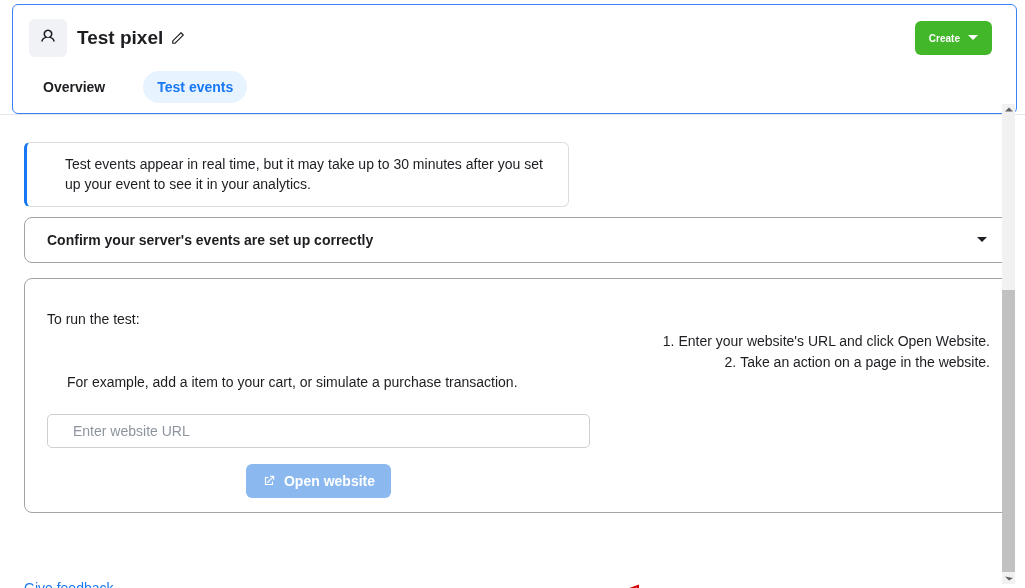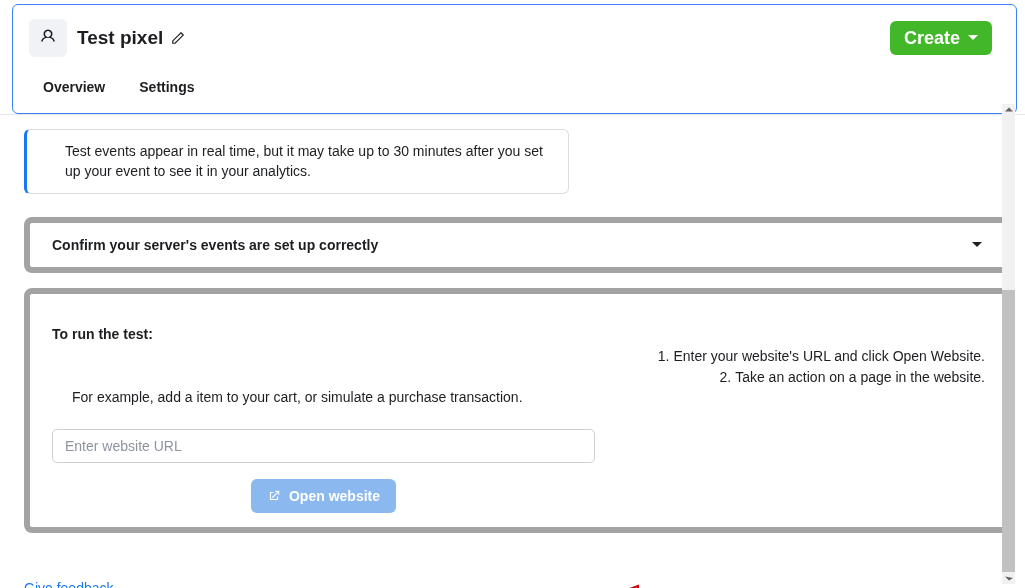--- a/index.html
+++ b/index.html
@@ -4,40 +4,40 @@
   <style>
     * { margin: 0; padding: 0; box-sizing: border-box; }
     body { font-family: Helvetica, Arial, sans-serif; font-size: 14px; color: #1c1e21; background: #fff; width: 1025px; height: 588px; overflow: hidden; position: relative; }
     .container { border: 1px solid #3b82f6; border-radius: 6px; margin: 4px 8px 0 12px; }
     .header { display: flex; align-items: center; padding: 14px 16px 0 16px; }
     .logo-box { width: 38px; height: 38px; background: #f0f2f5; border-radius: 6px; display: flex; align-items: center; justify-content: center; margin-right: 10px; }
     .logo-box svg { width: 18px; height: 18px; fill: #1c1e21; }
     .page-title { font-size: 19px; font-weight: 700; margin-right: 8px; }
     .edit-icon { cursor: pointer; color: #1c1e21; display: inline-flex; align-items: center; }
     .edit-icon svg { width: 14px; height: 14px; }
-    .create-btn { margin-left: auto; margin-right: 8px; background: #42b72a; color: #fff; border: none; border-radius: 6px; padding: 12px 14px; height: 34px; font-size: 18px; font-weight: 600; display: flex; align-items: center; cursor: pointer; gap: 8px; }
+    .create-btn { margin-left: auto; margin-right: 8px; background: #42b72a; color: #fff; border: none; border-radius: 6px; padding: 12px 14px; height: 34px; font-size: 10px; font-weight: 600; display: flex; align-items: center; cursor: pointer; gap: 8px; }
     .create-btn svg { width: 10px; height: 10px; fill: #fff; }
-    .tabs { display: flex; gap: 6px; padding: 14px 16px 10px 16px; }
+    .tabs { display: flex; gap: 24px; padding: 14px 16px 10px 16px; }
     .tab { padding: 8px 14px; border-radius: 18px; font-size: 14px; font-weight: 600; cursor: pointer; color: #1c1e21; }
     .tab.active { background: #e7f3ff; color: #1877f2; }
     .content-area { position: relative; border-top: 1px solid #e4e6eb; height: 482px; overflow: hidden; }
-    .info-card { margin: 0 24px 0 24px; border: 1px solid #dadde1; border-left: 3px solid #1877f2; border-top-left-radius: 0; border-radius: 6px; padding: 12px 16px; width: 545px; position: relative; top: 14px; }
+    .info-card { margin: 0 24px 0 24px; border: 1px solid #dadde1; border-left: 3px solid #1877f2; border-top-left-radius: 0; border-radius: 6px; padding: 12px 16px; width: 545px; position: relative; top: 27px; }
     .info-text { font-size: 14px; line-height: 1.4; color: #1c1e21; margin-left: 22px; }
-    .section-card { margin: 26px 12px 15px 24px; border: 6px solid #a3a3a3; border-radius: 8px; padding: 14px 22px; position: relative; top: 11px; }
+    .section-card { margin: 26px 12px 15px 24px; border: 1px solid #a3a3a3; border-radius: 8px; padding: 14px 22px; position: relative; top: 11px; }
     .section-header { display: flex; align-items: center; justify-content: space-between; cursor: pointer; }
     .section-title { font-size: 14px; font-weight: 700; }
     .chevron { width: 16px; height: 16px; display: inline-flex; align-items: center; justify-content: center; }
     .chevron svg { width: 14px; height: 14px; fill: #1c1e21; }
     .section-body { margin-top: 16px; font-size: 14px; line-height: 1.45; }
     .section-body p { margin-bottom: 14px; }
-    .section-body .run-label { font-weight: 700; margin-bottom: 2px; }
+    .section-body .run-label { font-weight: 400; margin-bottom: 2px; }
     .section-body ol { list-style-position: inside; margin-left: 2px; padding-left: 0; text-align: right; }
     .section-body ol li { padding-left: 0; margin-bottom: 0; }
     .section-body .step-detail { margin-left: 20px; margin-bottom: 14px; }
-    .url-input { width: 543px; height: 34px; border: 1px solid #ccd0d5; border-radius: 5px; padding: 0 12px; font-size: 14px; color: #c2410c; margin-top: 8px; }
+    .url-input { width: 543px; height: 34px; border: 1px solid #ccd0d5; border-radius: 5px; padding: 0 25px; font-size: 14px; color: #c2410c; margin-top: 8px; }
     .url-input::placeholder { color: #8d949e; }
     .btn-row { display: flex; justify-content: center; margin-top: 16px; width: 543px; }
     .open-website-btn { background: #8ab8ef; color: #fff; border: none; border-radius: 6px; padding: 12px 16px; height: 34px; font-size: 14px; font-weight: 600; display: flex; align-items: center; gap: 8px; cursor: default; }
     .open-website-btn svg { width: 14px; height: 14px; fill: #fff; }
     .feedback-link { position: absolute; left: 24px; bottom: 0px; color: #1877f2; font-size: 14px; cursor: pointer; }
     .red-arrow { position: absolute; left: 608px; top: 467px; pointer-events: none; }
     .scrollbar-track { position: absolute; right: 10px; top: 104px; width: 13px; height: 480px; background: #f1f1f1; }
     .scrollbar-thumb { position: absolute; right: 10px; top: 290px; width: 13px; height: 290px; background: #c1c1c1; }
     .scroll-btn { position: absolute; right: 10px; width: 13px; height: 12px; background: #f1f1f1; display: flex; align-items: center; justify-content: center; }
     .scroll-btn svg { width: 8px; height: 8px; fill: #606060; }
@@ -62,21 +62,21 @@
     </span>
     <button class="create-btn">
       <span>Create</span>
       <svg viewBox="0 0 10 10">
           <path d="M0 2l5 5 5-5z"></path>
         </svg>
     </button>
   </div>
   <div class="tabs">
     <div class="tab">Overview</div>
-    <div class="tab">Settings</div>
+    <div class="tab active">Test events</div>
   </div>
 </div>
 
 <div class="content-area">
   <div class="info-card">
     <div class="info-text">Test events appear in real time, but it may take up to 30 minutes after you set up your event to see it in your analytics.</div>
   </div>
 
   <div class="section-card" style="margin-top:26px;">
     <div class="section-header">

